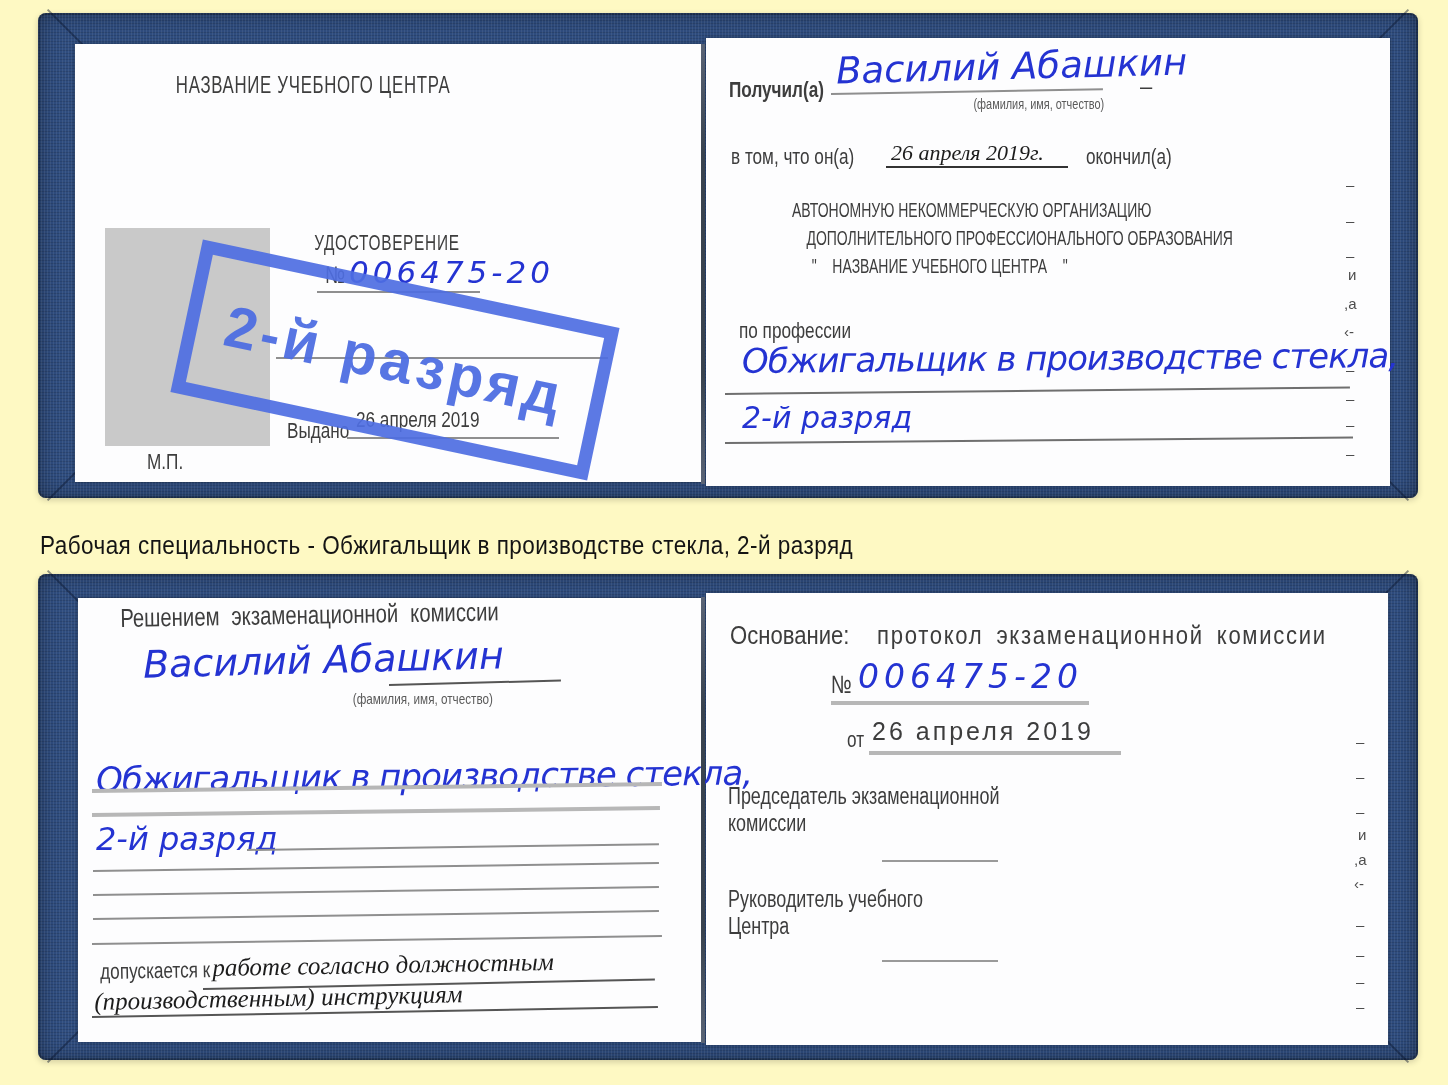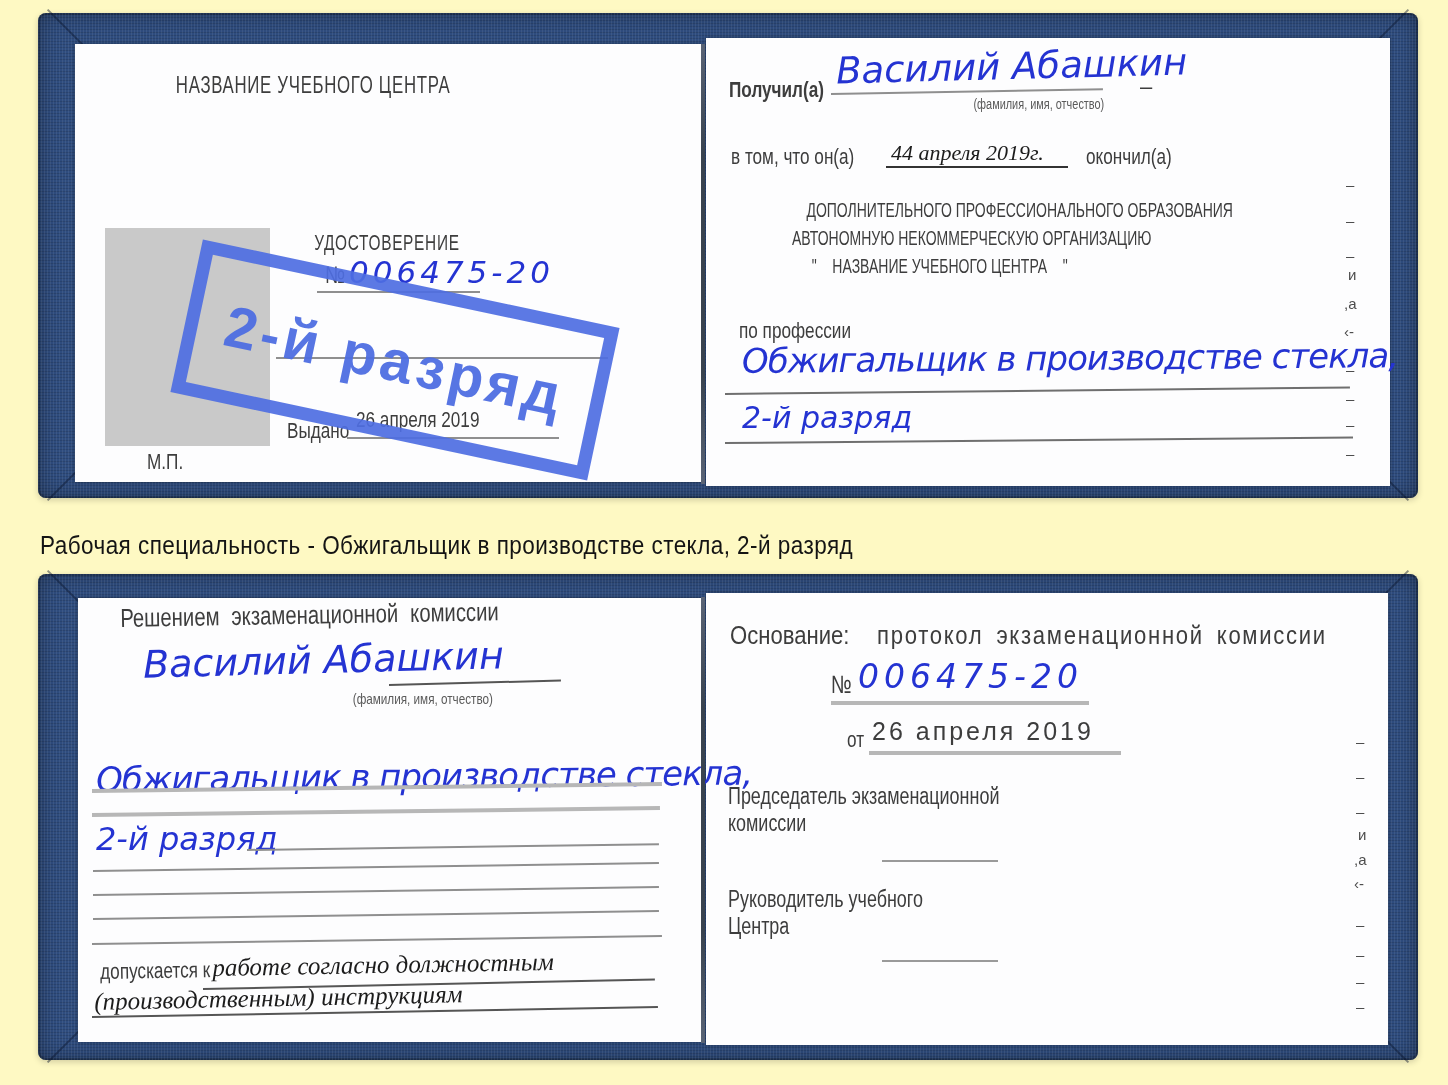--- a/index.html
+++ b/index.html
@@ -83,29 +83,29 @@
   <div class="el hand" style="left:836px;top:45px;font-size:37px;transform:rotate(-1.5deg);">Василий Абашкин</div>
   <div class="ln" style="left:831px;top:93px;width:272px;transform:rotate(-1deg);"></div>
   <div class="el ctr hint" style="left:955px;top:96px;width:165px;font-size:14px;">
     <span class="cx78">(фамилия, имя, отчество)</span>
   </div>
   <div class="el" style="left:1140px;top:74px;font-size:22px;">–</div>
 
   <div class="el" style="left:731px;top:144px;font-size:22px;">
     <span class="cx78">в том, что он(а)</span>
   </div>
-  <div class="el ser" style="left:891px;top:140px;font-size:22px;">44 апреля 2019г.</div>
+  <div class="el ser" style="left:891px;top:140px;font-size:22px;">26 апреля 2019г.</div>
   <div class="ln" style="left:886px;top:166px;width:182px;background:#333;"></div>
   <div class="el" style="left:1086px;top:144px;font-size:22px;">
     <span class="cx78">окончил(а)</span>
   </div>
 
   <div class="el ctr" style="left:715px;top:196px;width:450px;line-height:28px;font-size:20px;">
+    <div><span class="cx70">АВТОНОМНУЮ НЕКОММЕРЧЕСКУЮ ОРГАНИЗАЦИЮ</span></div>
     <div><span class="cx70">ДОПОЛНИТЕЛЬНОГО ПРОФЕССИОНАЛЬНОГО ОБРАЗОВАНИЯ</span></div>
-    <div><span class="cx70">АВТОНОМНУЮ НЕКОММЕРЧЕСКУЮ ОРГАНИЗАЦИЮ</span></div>
     <div><span class="cx70" style="white-space:pre;">"    НАЗВАНИЕ УЧЕБНОГО ЦЕНТРА    "</span></div>
   </div>
 
   <div class="el" style="left:739px;top:318px;font-size:22px;">
     <span class="cx78">по профессии</span>
   </div>
   <div class="el hand" style="left:742px;top:338px;font-size:34px;letter-spacing:-1px;transform:rotate(-0.5deg);">Обжигальщик в производстве стекла,</div>
   <div class="ln" style="left:725px;top:393px;width:625px;transform:rotate(-0.6deg);background:#6f6f6f;"></div>
   <div class="el hand" style="left:742px;top:400px;font-size:30px;">2-й разряд</div>
   <div class="ln" style="left:725px;top:442px;width:628px;transform:rotate(-0.5deg);background:#6f6f6f;"></div>

